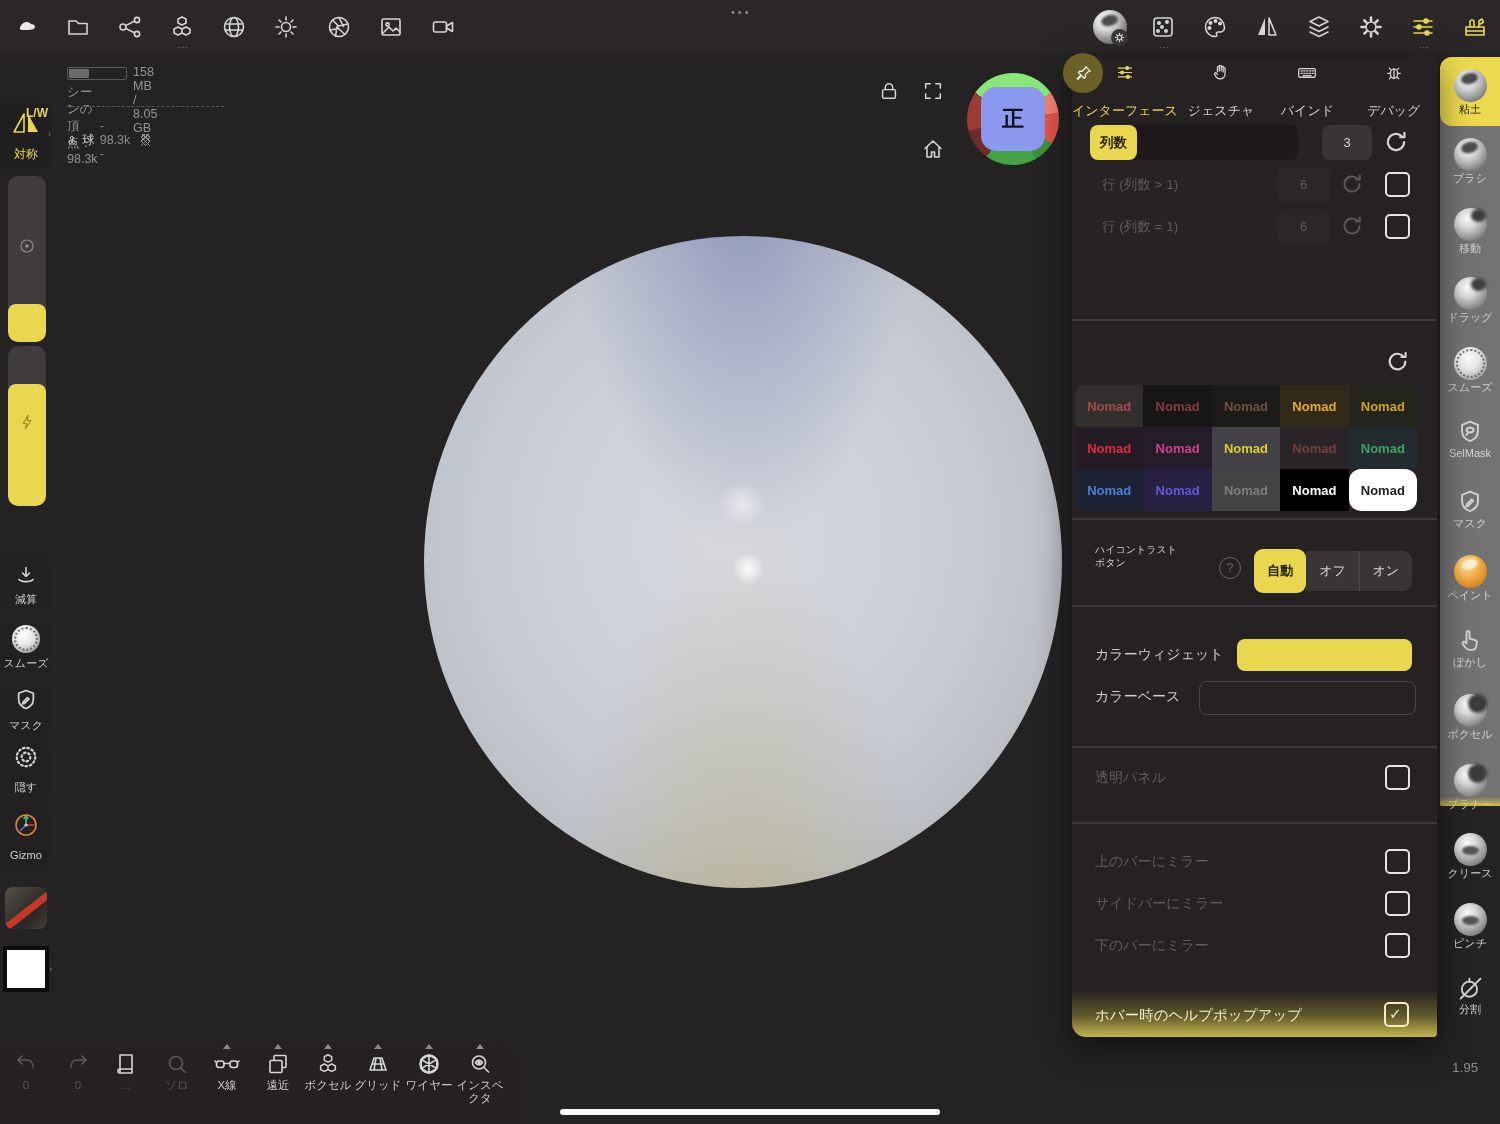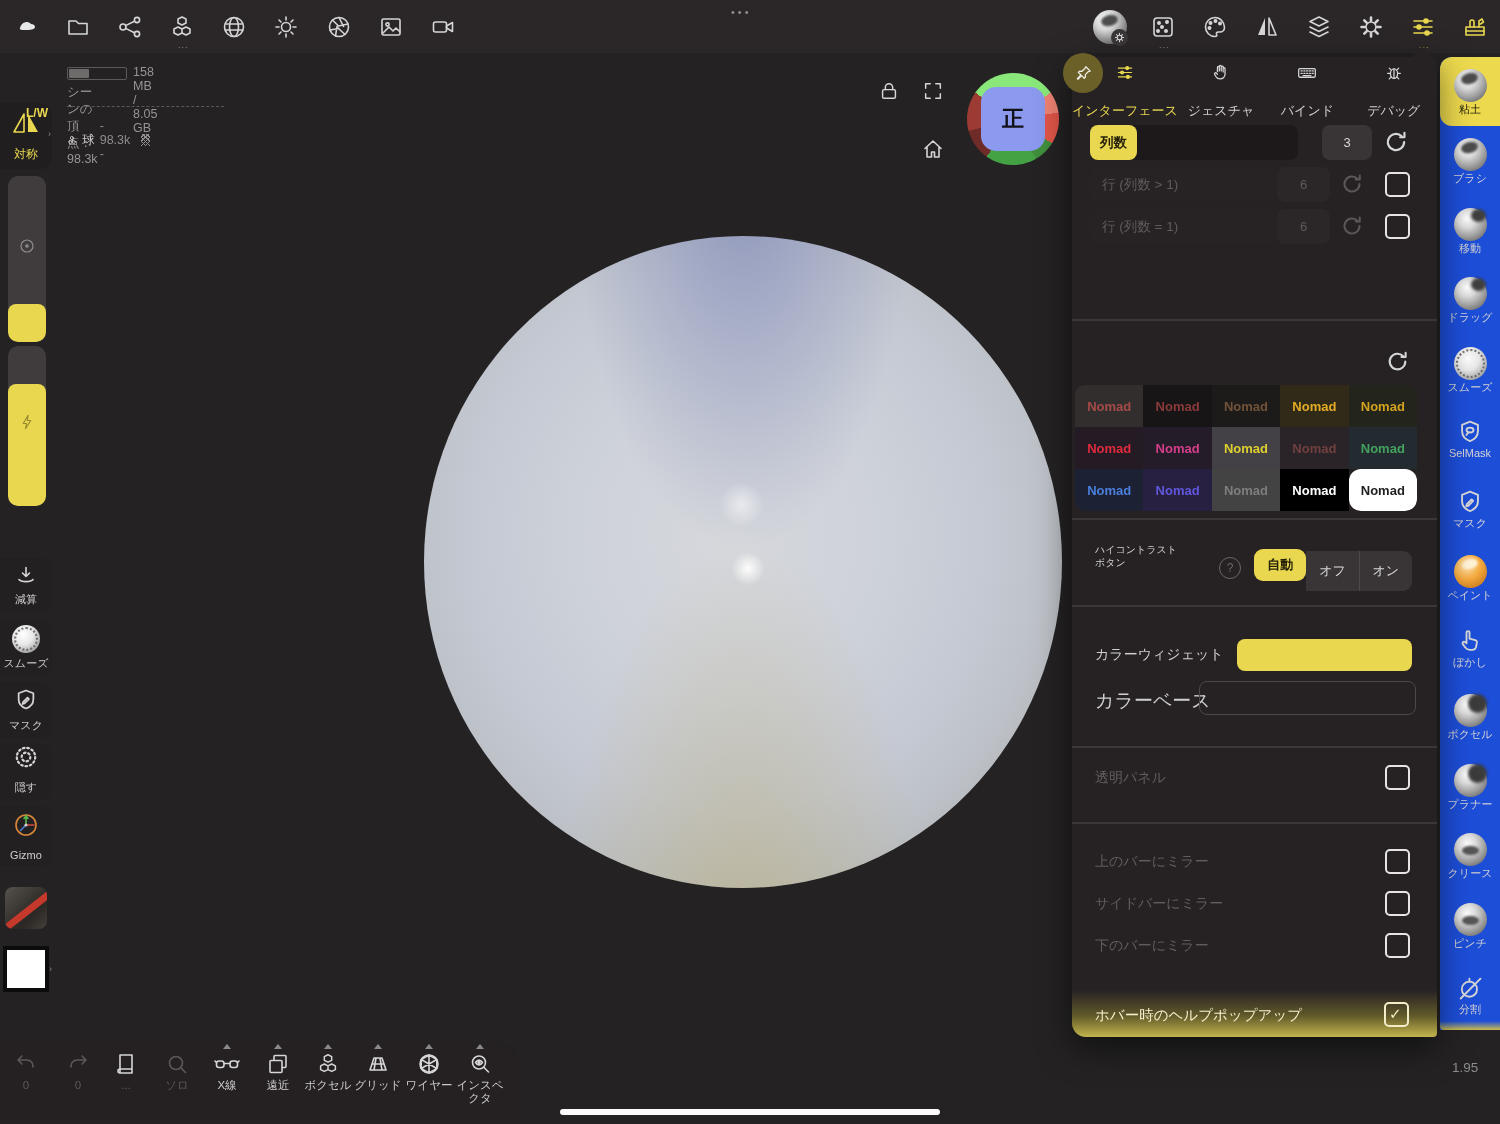--- a/index.html
+++ b/index.html
@@ -78,21 +78,21 @@
   
   #bottombar{left:0;top:1042px;width:520px;height:82px;background:#252122;border-radius:0 24px 0 0;}
   .bb-item{position:absolute;top:10px;width:56px;transform:translateX(-50%);
      display:flex;flex-direction:column;align-items:center;gap:3px;}
   .bb-label{font-size:11.5px;color:#cfcdcd;text-align:center;line-height:1.15;}
   .bb-label.dim{color:#5c5859;}
   .bb-caret{position:absolute;top:2px;transform:translateX(-50%);width:0;height:0;
      border-left:4px solid transparent;border-right:4px solid transparent;border-bottom:5px solid #8a8a8a;}
 
   
-  #rightbar{left:1440px;top:57px;width:60px;height:973px;background:#1d4ed8;border-radius:12px 0 0 0;}
+  #rightbar{left:1440px;top:57px;width:60px;height:749px;background:#737373;border-radius:12px 0 0 0;}
   .rtool{position:absolute;left:0;width:60px;height:69px;display:flex;flex-direction:column;
      align-items:center;justify-content:center;gap:2px;}
   .rtool .rlabel{font-size:11px;color:#d6d4d4;line-height:1;white-space:nowrap;}
   .rtool.selected{background:#ecd94e;border-radius:12px 0 0 12px;}
   .rtool.selected .rlabel{color:#201d0a;}
   #rightbar-glow{position:absolute;left:0;bottom:0;width:60px;height:9px;border-radius:0 0 0 4px;
      background:linear-gradient(180deg,rgba(236,217,78,0),rgba(214,196,70,.95));}
   .ball{width:33px;height:33px;border-radius:50%;position:relative;
      background:radial-gradient(circle at 38% 32%,#ffffff 0%,#dcdcdc 30%,#9c9c9c 62%,#4a4a4a 100%);}
   .ball.dent::after{content:"";position:absolute;left:7px;top:4px;width:17px;height:11px;border-radius:50%;
@@ -138,26 +138,26 @@
   #swgrid{position:absolute;left:3px;top:328px;width:342px;height:126px;display:grid;
      grid-template-columns:repeat(5,1fr);grid-template-rows:repeat(3,1fr);border-radius:10px;overflow:hidden;}
   .sw{display:flex;align-items:center;justify-content:center;font-size:13px;font-weight:700;}
   .sw.selected{border-radius:12px;}
   #hc-label{position:absolute;left:23px;top:487px;font-size:10px;color:#d0cecf;line-height:1.25;}
   #hc-help{position:absolute;left:147px;top:500px;width:20px;height:20px;border-radius:50%;border:1.5px solid #6a6667;
      color:#6a6667;font-size:12px;display:flex;align-items:center;justify-content:center;}
   #hc-seg{position:absolute;left:182px;top:494px;width:158px;height:40px;display:flex;border-radius:9px;}
   .seg{height:40px;background:#393536;display:flex;align-items:center;justify-content:center;
      font-size:13px;color:#d8d6d6;flex:1;}
-  .seg.selected{background:#e9d74f;color:#26220a;border-radius:9px;height:32px;margin-top:-2px;font-weight:700;}
+  .seg.selected{background:#e9d74f;color:#26220a;border-radius:9px;height:44px;margin-top:-2px;font-weight:700;}
   .seg.mid{border-right:1px solid #4d494a;}
   .seg.last{border-radius:0 9px 9px 0;}
   #cw-label{position:absolute;left:23px;top:589px;font-size:14px;color:#d0cecf;}
   #cw-swatch{position:absolute;left:165px;top:582px;width:175px;height:32px;border-radius:8px;}
-  #cb-label{position:absolute;left:23px;top:631px;font-size:19px;color:#d0cecf;}
+  #cb-label{position:absolute;left:23px;top:631px;font-size:14px;color:#d0cecf;}
   #cb-swatch{position:absolute;left:127px;top:624px;width:215px;height:32px;border-radius:8px;border:1.5px solid #4c4849;}
   .dimrow-label{position:absolute;left:23px;font-size:14px;color:#615d5e;}
   #help-row{position:absolute;left:0;top:933px;width:365px;height:47px;border-radius:0 0 4px 14px;
      background:linear-gradient(180deg,rgba(160,148,44,0) 0%,rgba(170,157,50,.45) 55%,rgba(222,206,84,.85) 100%);}
   #help-row .hlabel{position:absolute;left:23px;top:16px;font-size:14.5px;color:#f4efcd;}
   #help-row .cb{right:28px;top:12px;border-color:#f2edc8;}
   #help-row .cb.checked::after{color:#f2edc8;}
 </style>
 </head>
 <body>

